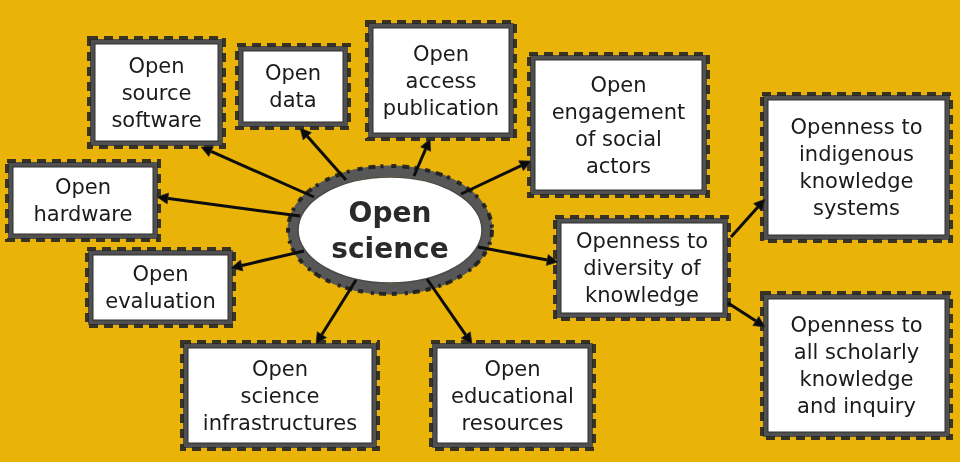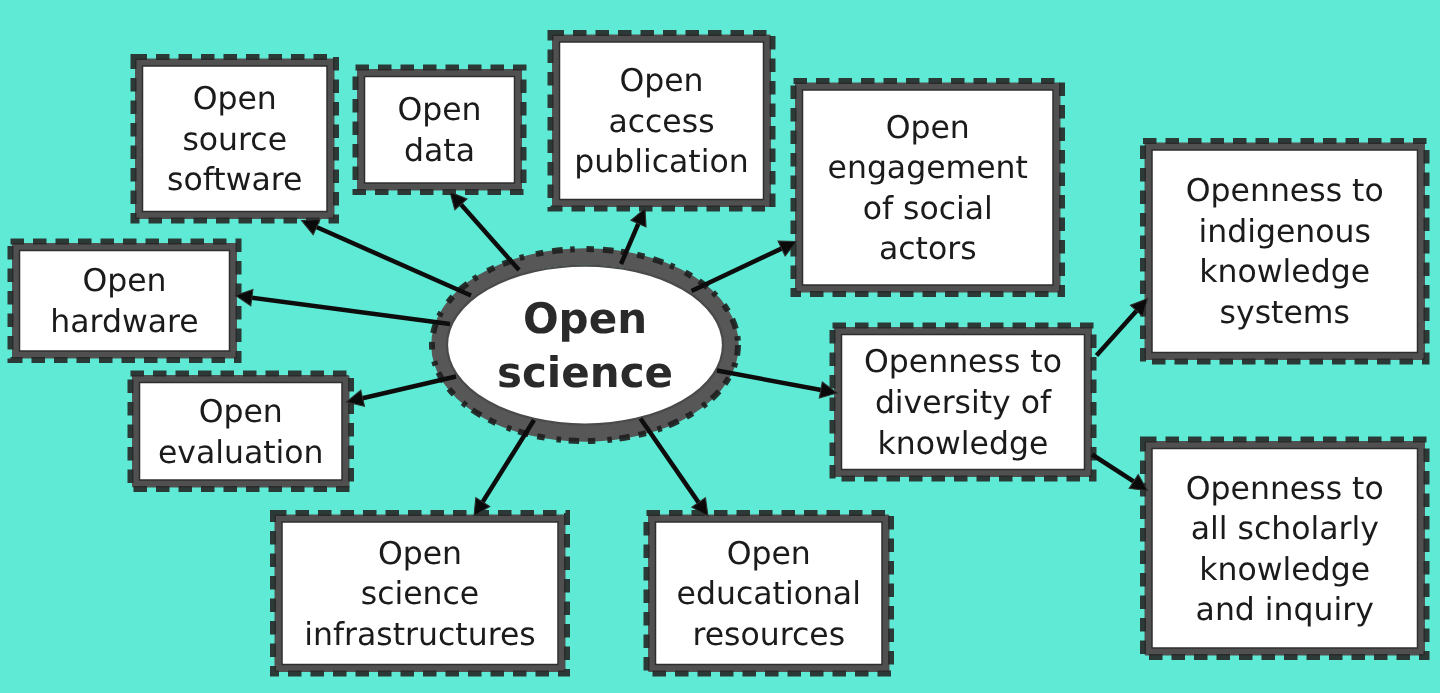--- a/index.html
+++ b/index.html
@@ -1,19 +1,19 @@
 <!DOCTYPE html>
 <html><head>
 <meta charset="utf-8">
 <style>
   html,body{margin:0;padding:0;background:#000;}
   .stage{
     position:relative;
     width:960px;height:462px;
-    background:#5eead4;
+    background:#eab308;
     overflow:hidden;
     font-family:"DejaVu Sans", "Liberation Sans", sans-serif;
   }
   svg text{font-family:"DejaVu Sans", "Liberation Sans", sans-serif;}
   .node-label{font-size:21px;}
   .center-label{font-size:28px;font-weight:bold;}
 </style>
 </head>
 <body>
 

